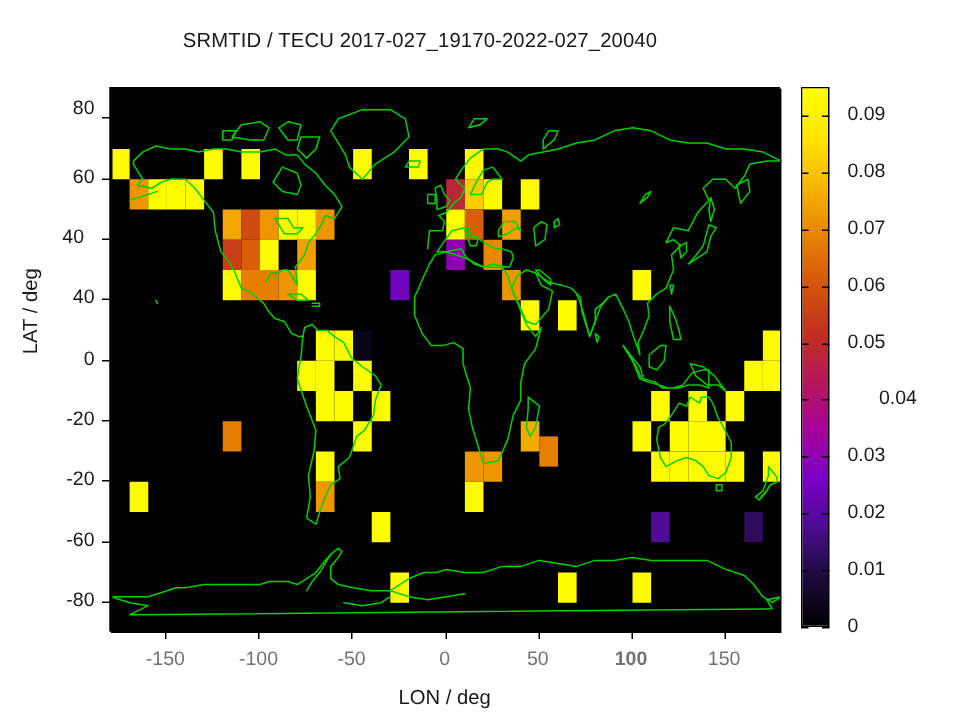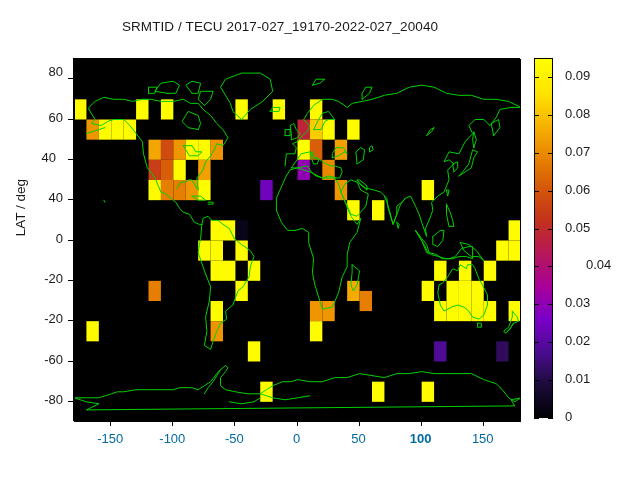--- a/index.html
+++ b/index.html
@@ -13,21 +13,21 @@
   
   .plot-frame{position:absolute;left:73px;top:58px;width:447px;height:363px;
               background:#000000;box-sizing:border-box;border:1px solid #000;}
   .plot-svg{position:absolute;left:0;top:0;width:447px;height:363px;display:block;}
 
   
   .tick{position:absolute;background:#000;}
   .tick.x{width:1px;height:5px;}
   .tick.y{height:1px;width:5px;}
 
-  .xlab{position:absolute;font-size:13px;color:#0369a1;text-align:center;
+  .xlab{position:absolute;font-size:13px;color:#737373;text-align:center;
         width:60px;transform:translateX(-30px);}
   .ylab{position:absolute;font-size:13px;color:#1a1a1a;text-align:right;
         width:40px;transform:translateY(-9px);}
 
   .axis-title-x{position:absolute;left:73px;top:457px;width:447px;text-align:center;
                 font-size:13.5px;color:#1a1a1a;}
   .axis-title-y{position:absolute;left:-50px;top:200px;width:140px;text-align:center;
                 font-size:13.5px;color:#1a1a1a;transform:rotate(-90deg);
                 transform-origin:center center;}
 
@@ -221,20 +221,21 @@
       <div class="tick y" style="left: 68px; top: 279.833px;"></div>
       <div class="ylab" style="left: 23px; top: 279.833px;">-20</div>
       <div class="tick y" style="left: 68px; top: 320.167px;"></div>
       <div class="ylab" style="left: 23px; top: 320.167px;">-20</div>
       <div class="tick y" style="left: 68px; top: 360.5px;"></div>
       <div class="ylab" style="left: 23px; top: 360.5px;">-60</div>
       <div class="tick y" style="left: 68px; top: 400.833px;"></div>
       <div class="ylab" style="left: 23px; top: 400.833px;">-80</div>
     </div>
 
+  <div class="axis-title-x">LON / deg</div>
   <div class="axis-title-y">LAT / deg</div>
 
   <div class="cbar">
     <div class="cbar-grad" id="cbar-grad" style="background: linear-gradient(rgb(255, 255, 0) 0%, rgb(255, 229, 0) 9.1%, rgb(247, 181, 0) 18.2%, rgb(233, 132, 0) 27.3%, rgb(212, 86, 10) 36.4%, rgb(193, 48, 29) 45.5%, rgb(181, 23, 90) 54.5%, rgb(168, 0, 154) 63.6%, rgb(122, 0, 200) 72.7%, rgb(75, 12, 144) 81.8%, rgb(27, 11, 58) 90.9%, rgb(0, 0, 4) 100%);"></div>
   </div>
   <div id="cbar-ticks">
       <div class="cb-tick" style="left: 534px; top: 76.9474px;"></div>
       <div class="cb-tick" style="left: 548px; top: 76.9474px;"></div>
       <div class="cb-lab" style="left: 565px; top: 76.9474px;">0.09</div>
       <div class="cb-tick" style="left: 534px; top: 114.842px;"></div>

